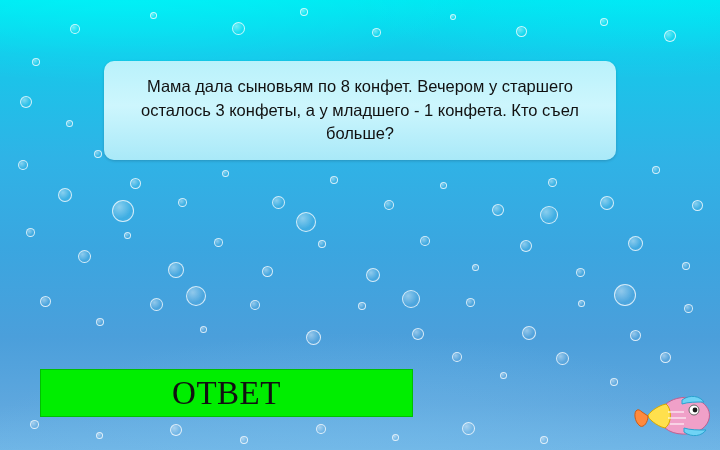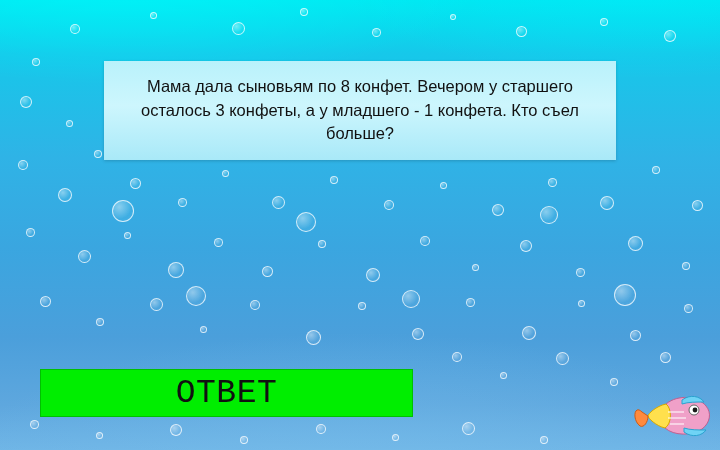--- a/index.html
+++ b/index.html
@@ -40,21 +40,21 @@
   }
 
   
   .question-box {
     position: absolute;
     left: 104px;
     top: 61px;
     width: 512px;
     height: 99px;
     background: linear-gradient(to bottom, #b9f2fb 0%, #cdf6fd 45%, #a9e9f8 100%);
-    border-radius: 0;
+    border-radius: 10px;
     box-shadow: 0 1px 3px rgba(0,0,0,0.18);
     display: flex;
     align-items: center;
     justify-content: center;
     box-sizing: border-box;
     padding: 0 10px;
   }
   .question-text {
     font-size: 16.5px;
     line-height: 1.45;
@@ -72,21 +72,21 @@
     height: 48px;
     background: #00ee00;
     border: 1px solid #00c000;
     box-sizing: border-box;
     display: flex;
     align-items: center;
     justify-content: center;
     cursor: pointer;
   }
   .answer-label {
-    font-family: Liberation Mono, monospace;
+    font-family: Liberation Serif, serif;
     font-size: 33px;
     color: #111111;
     letter-spacing: 0.5px;
   }
 
   
   .fish {
     position: absolute;
     right: 4px;
     bottom: 2px;

